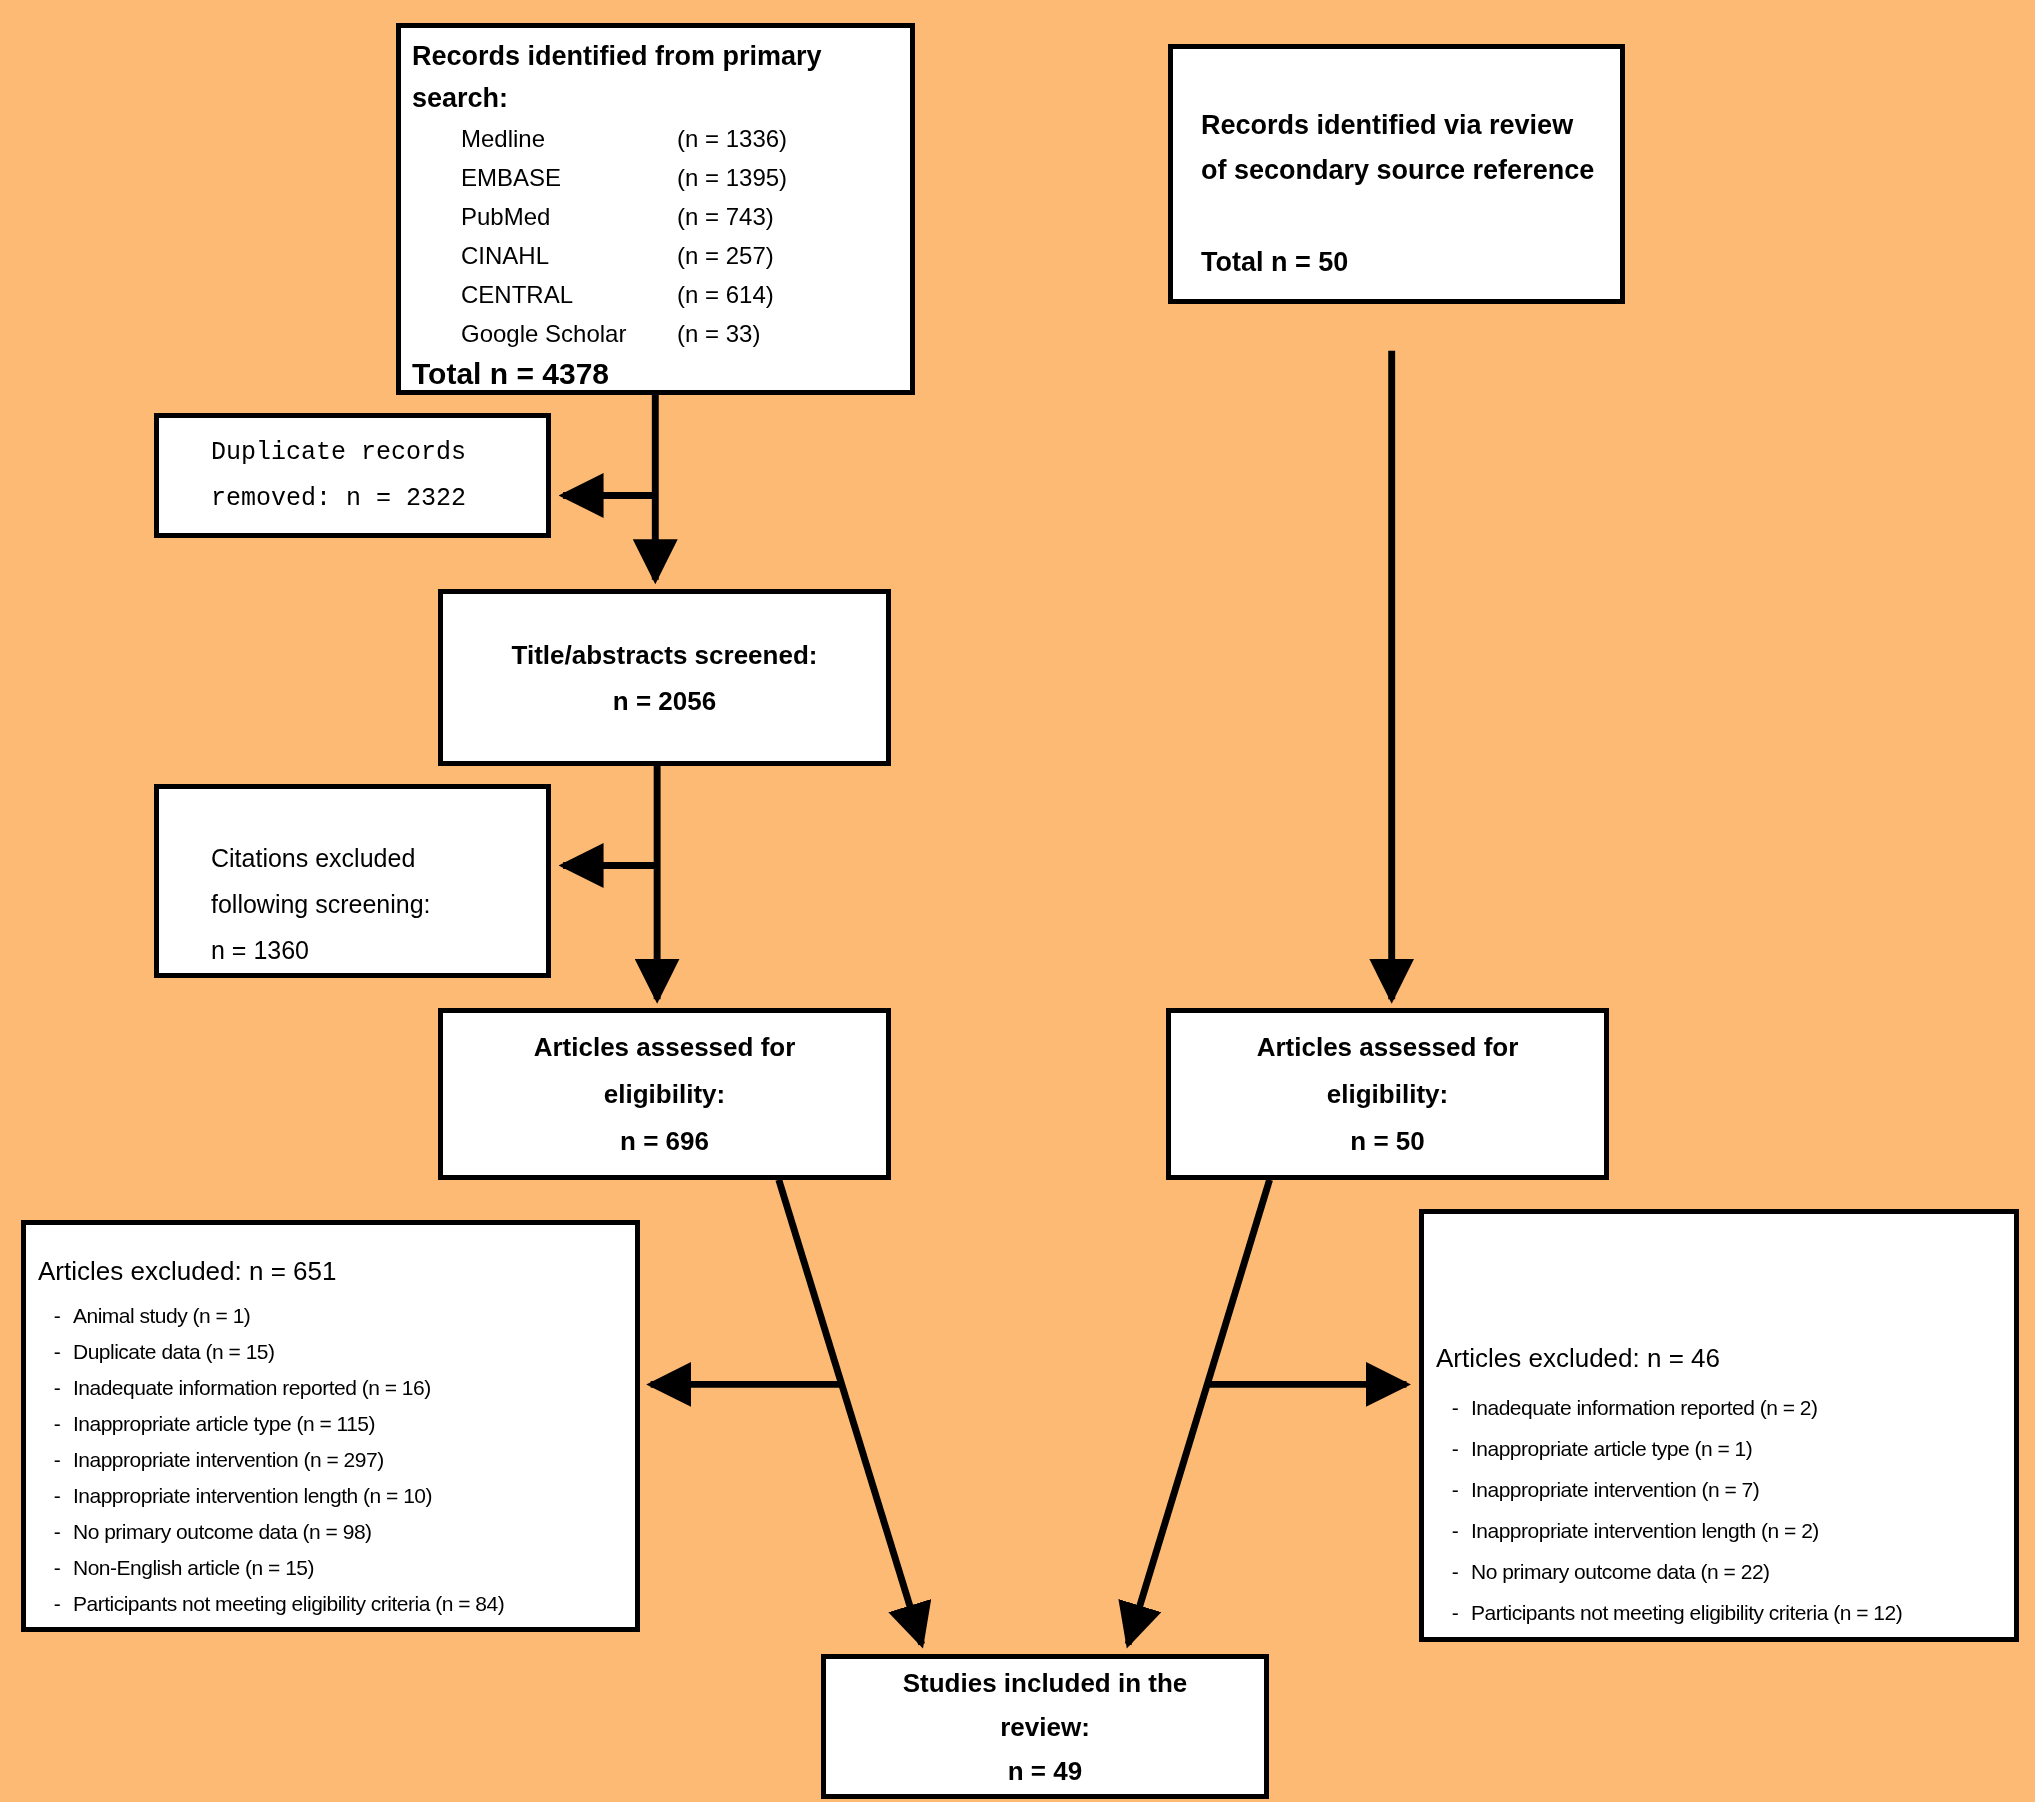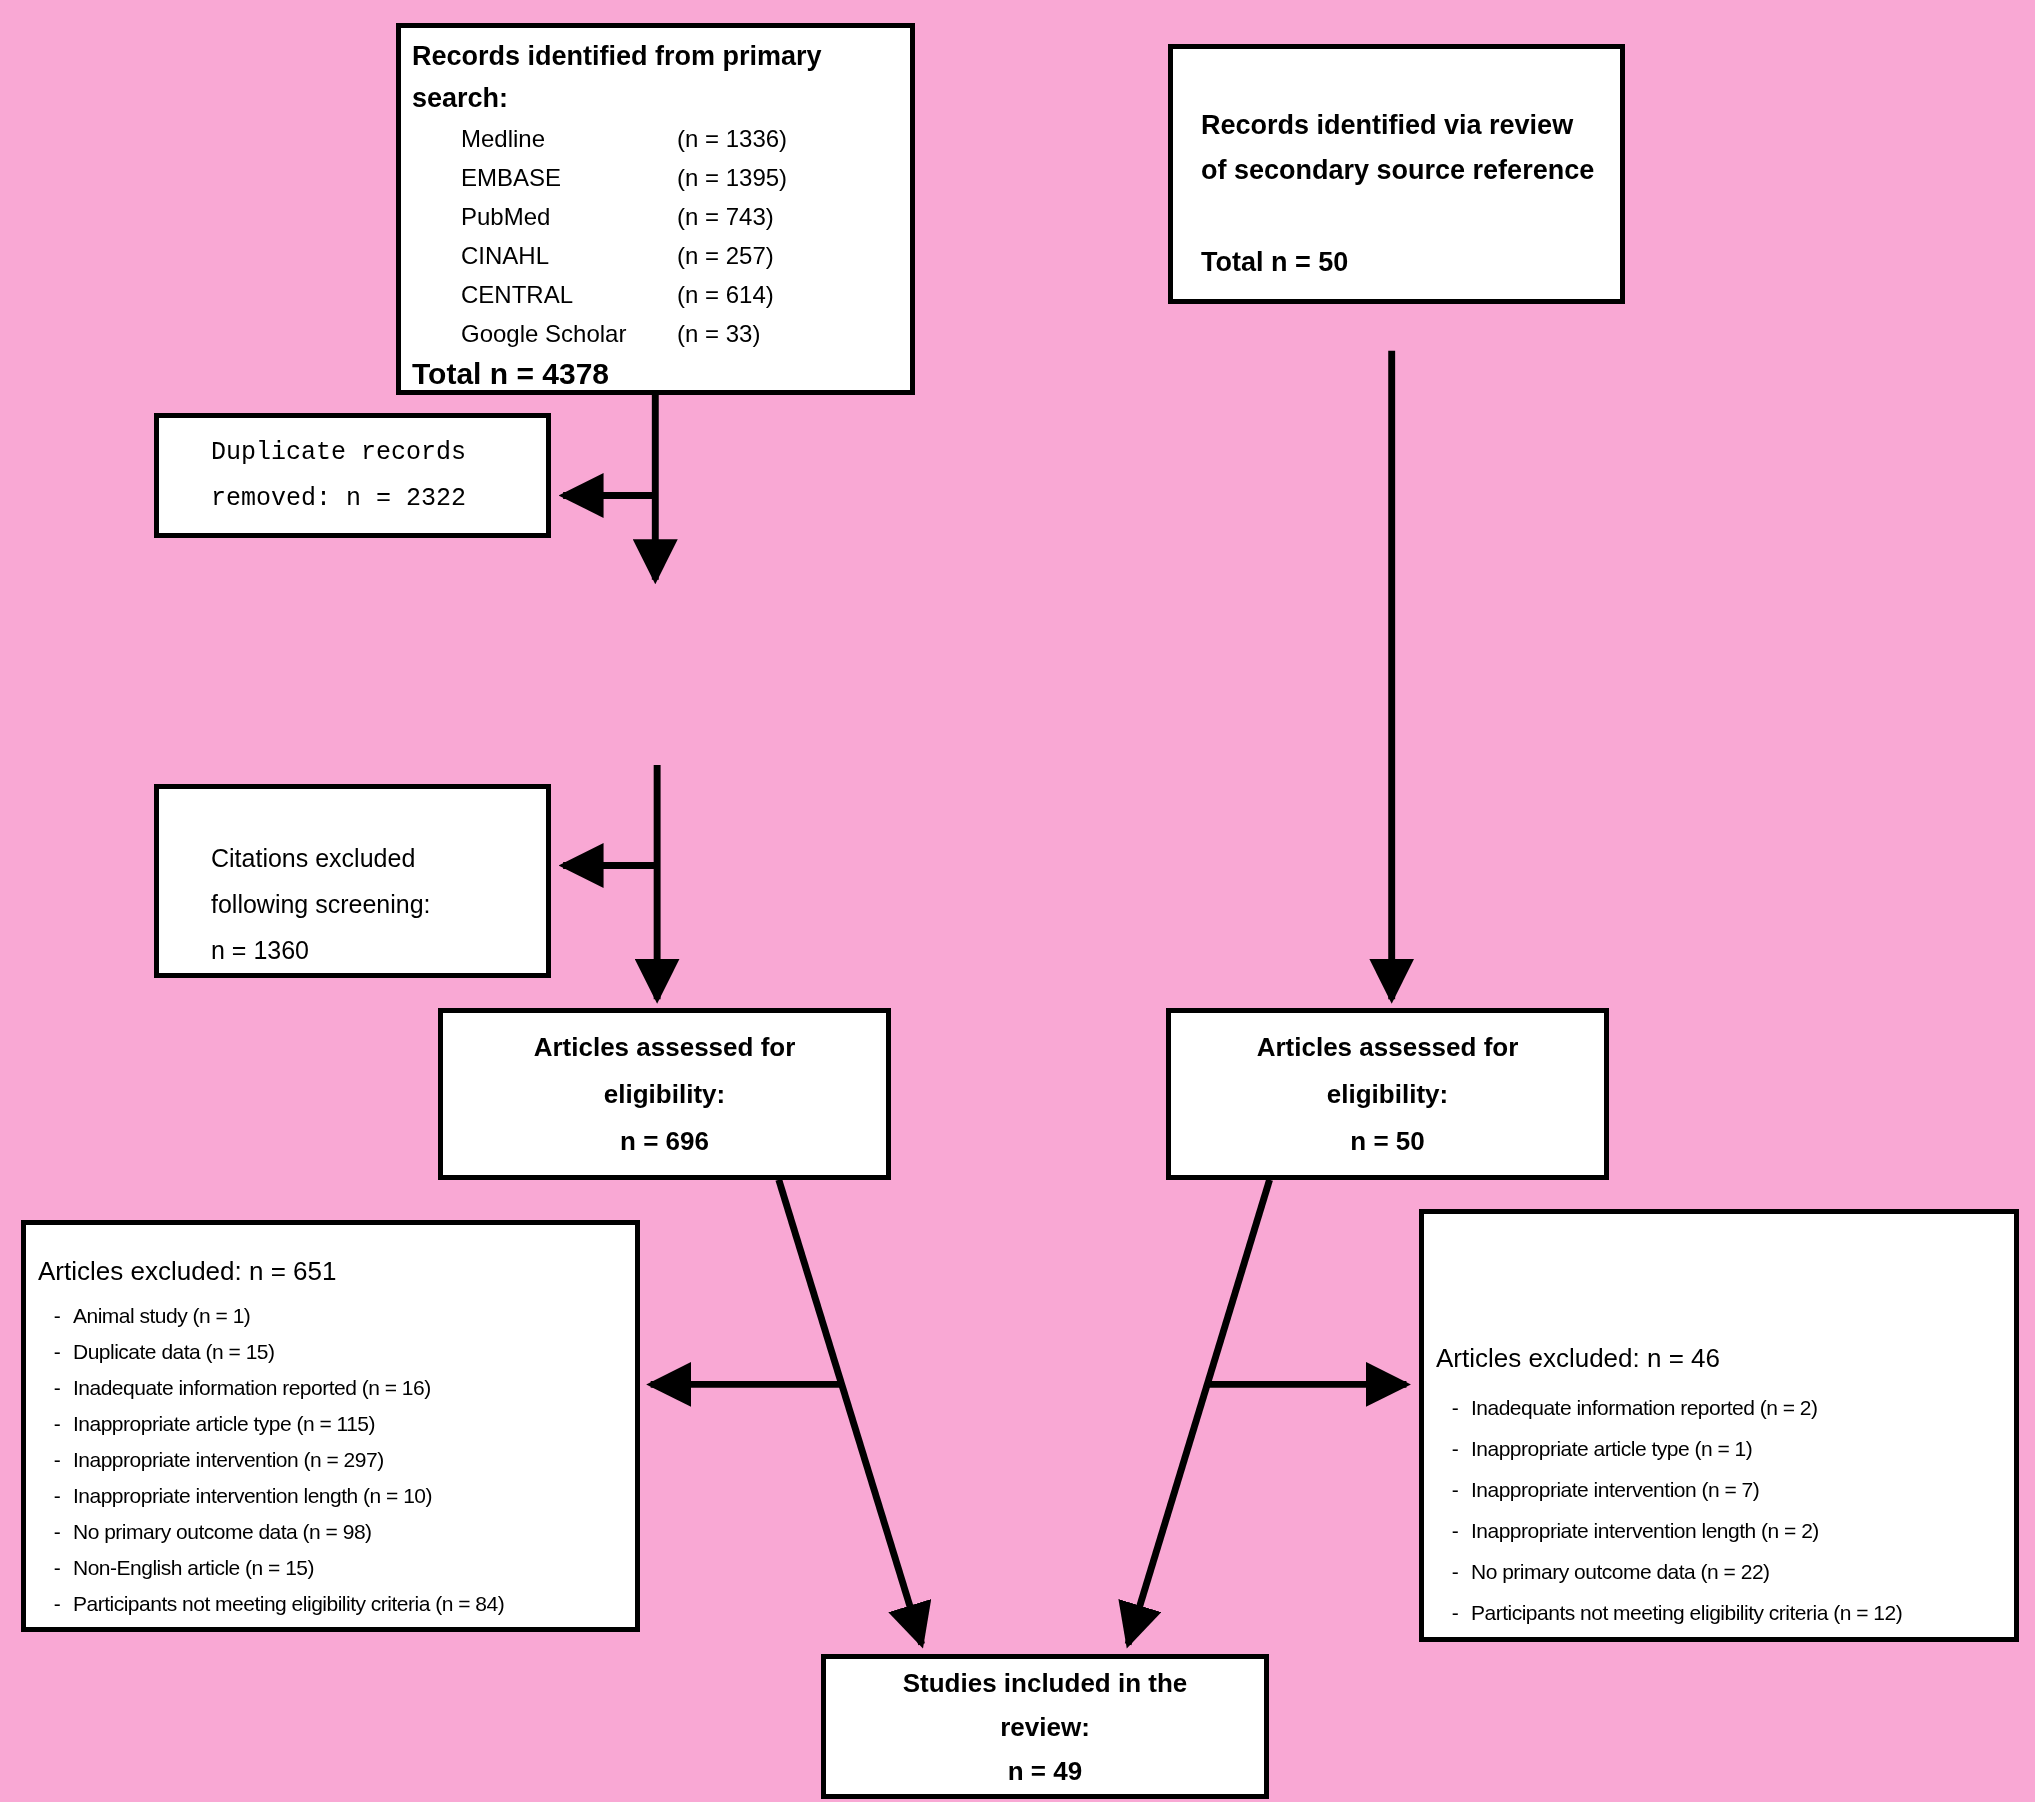--- a/index.html
+++ b/index.html
@@ -1,17 +1,17 @@
 <!DOCTYPE html>
 <html style="font-size:7.4px"><head>
 <meta charset="utf-8">
 <style>
   html, body { margin: 0; padding: 0; background: #ffffff; }
   body { font-family: "Liberation Sans", sans-serif; color: #000; }
-  #canvas { position: relative; width: 2035px; height: 1802px; background: #f9a8d4; overflow: hidden; }
+  #canvas { position: relative; width: 2035px; height: 1802px; background: #fdba74; overflow: hidden; }
   #connectors { position: absolute; left: 0; top: 0; width: 2035px; height: 1802px; }
   .box { position: absolute; box-sizing: border-box; border: 5px solid #000; background: #fff; }
   .line { white-space: nowrap; }
 
   
   #box-primary { left: 396px; top: 23px; width: 519px; height: 372px; padding: 6.5px 9.2px 0 11px; }
   #box-primary .title { font-weight: bold; font-size: 27px; line-height: 42px; }
   .src-row { display: flex; padding-left: 49px; font-size: 24px; line-height: 39px; }
   .src-name { flex: 0 0 216px; }
   #box-primary .total { font-weight: bold; font-size: 30px; line-height: 41px; }
@@ -111,20 +111,26 @@
     <div class="total">Total n = 50</div>
   </div>
 
   <div class="box side-box" id="box-duplicates">
     <div>
         <div class="line">Duplicate records</div>
         <div class="line">removed: n = 2322</div>
       </div>
   </div>
 
+  <div class="box center-box" id="box-screened">
+    <div>
+        <div class="line">Title/abstracts screened:</div>
+        <div class="line">n = 2056</div>
+      </div>
+  </div>
 
   <div class="box side-box" id="box-citations">
     <div>
         <div class="line">Citations excluded</div>
         <div class="line">following screening:</div>
         <div class="line">n = 1360</div>
       </div>
   </div>
 
   <div class="box center-box" id="box-assessed1">

